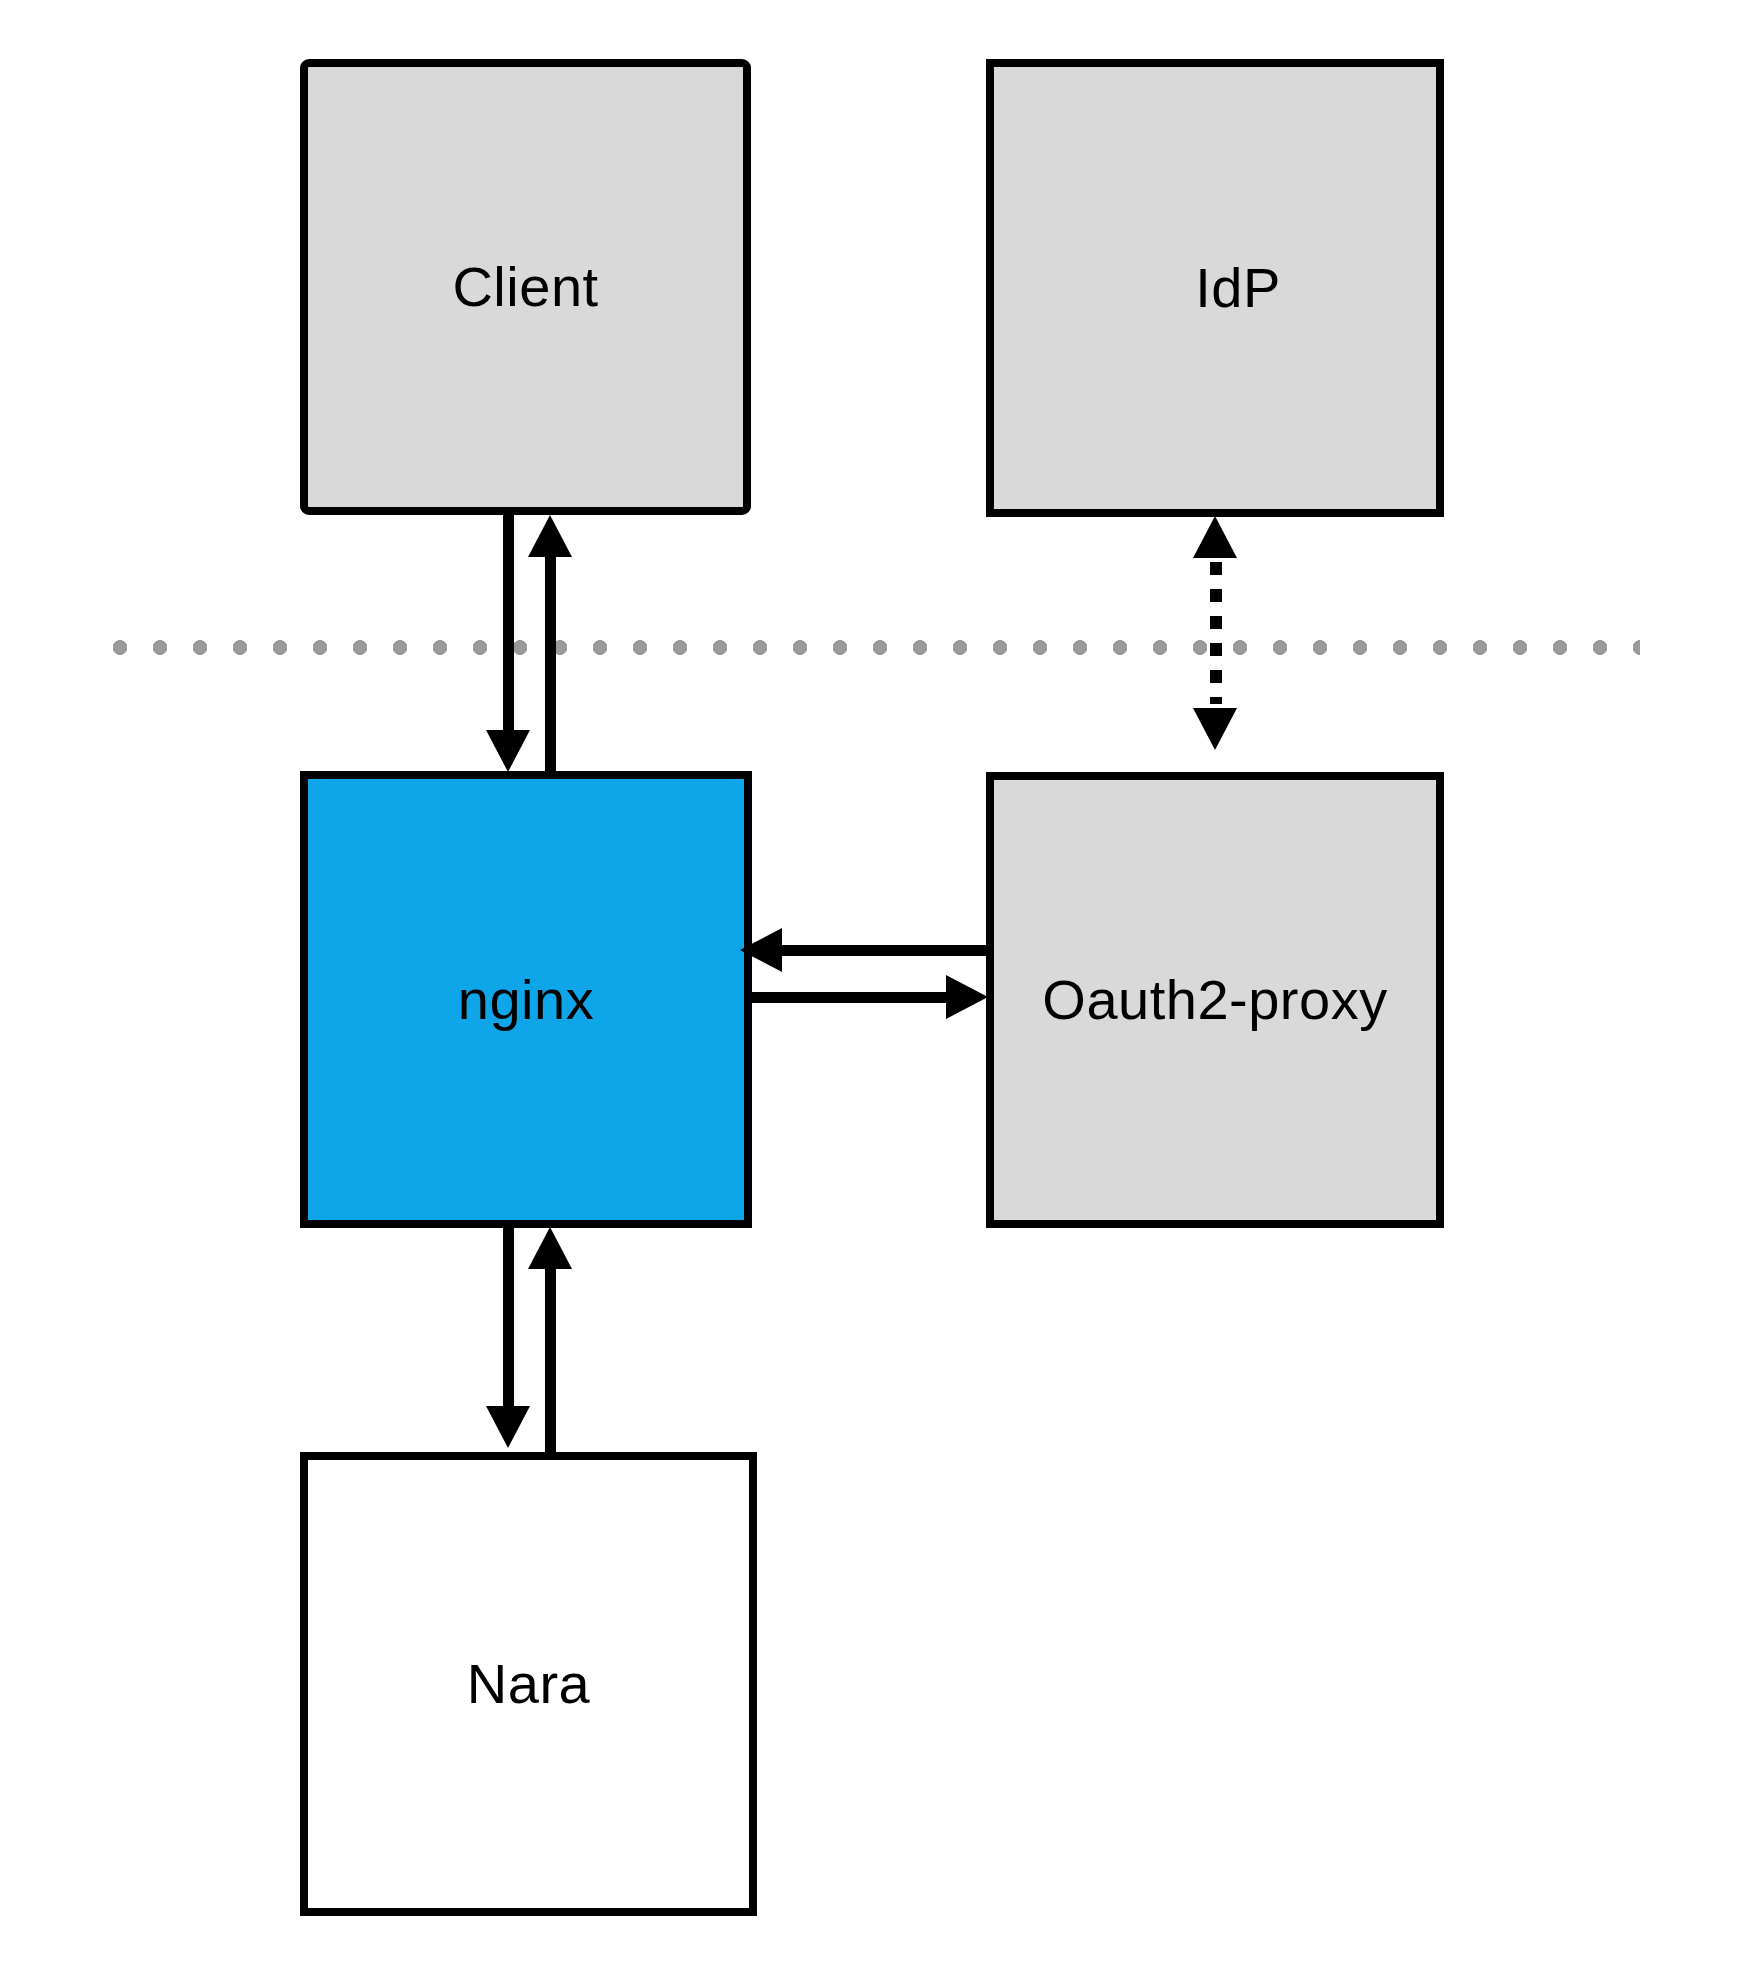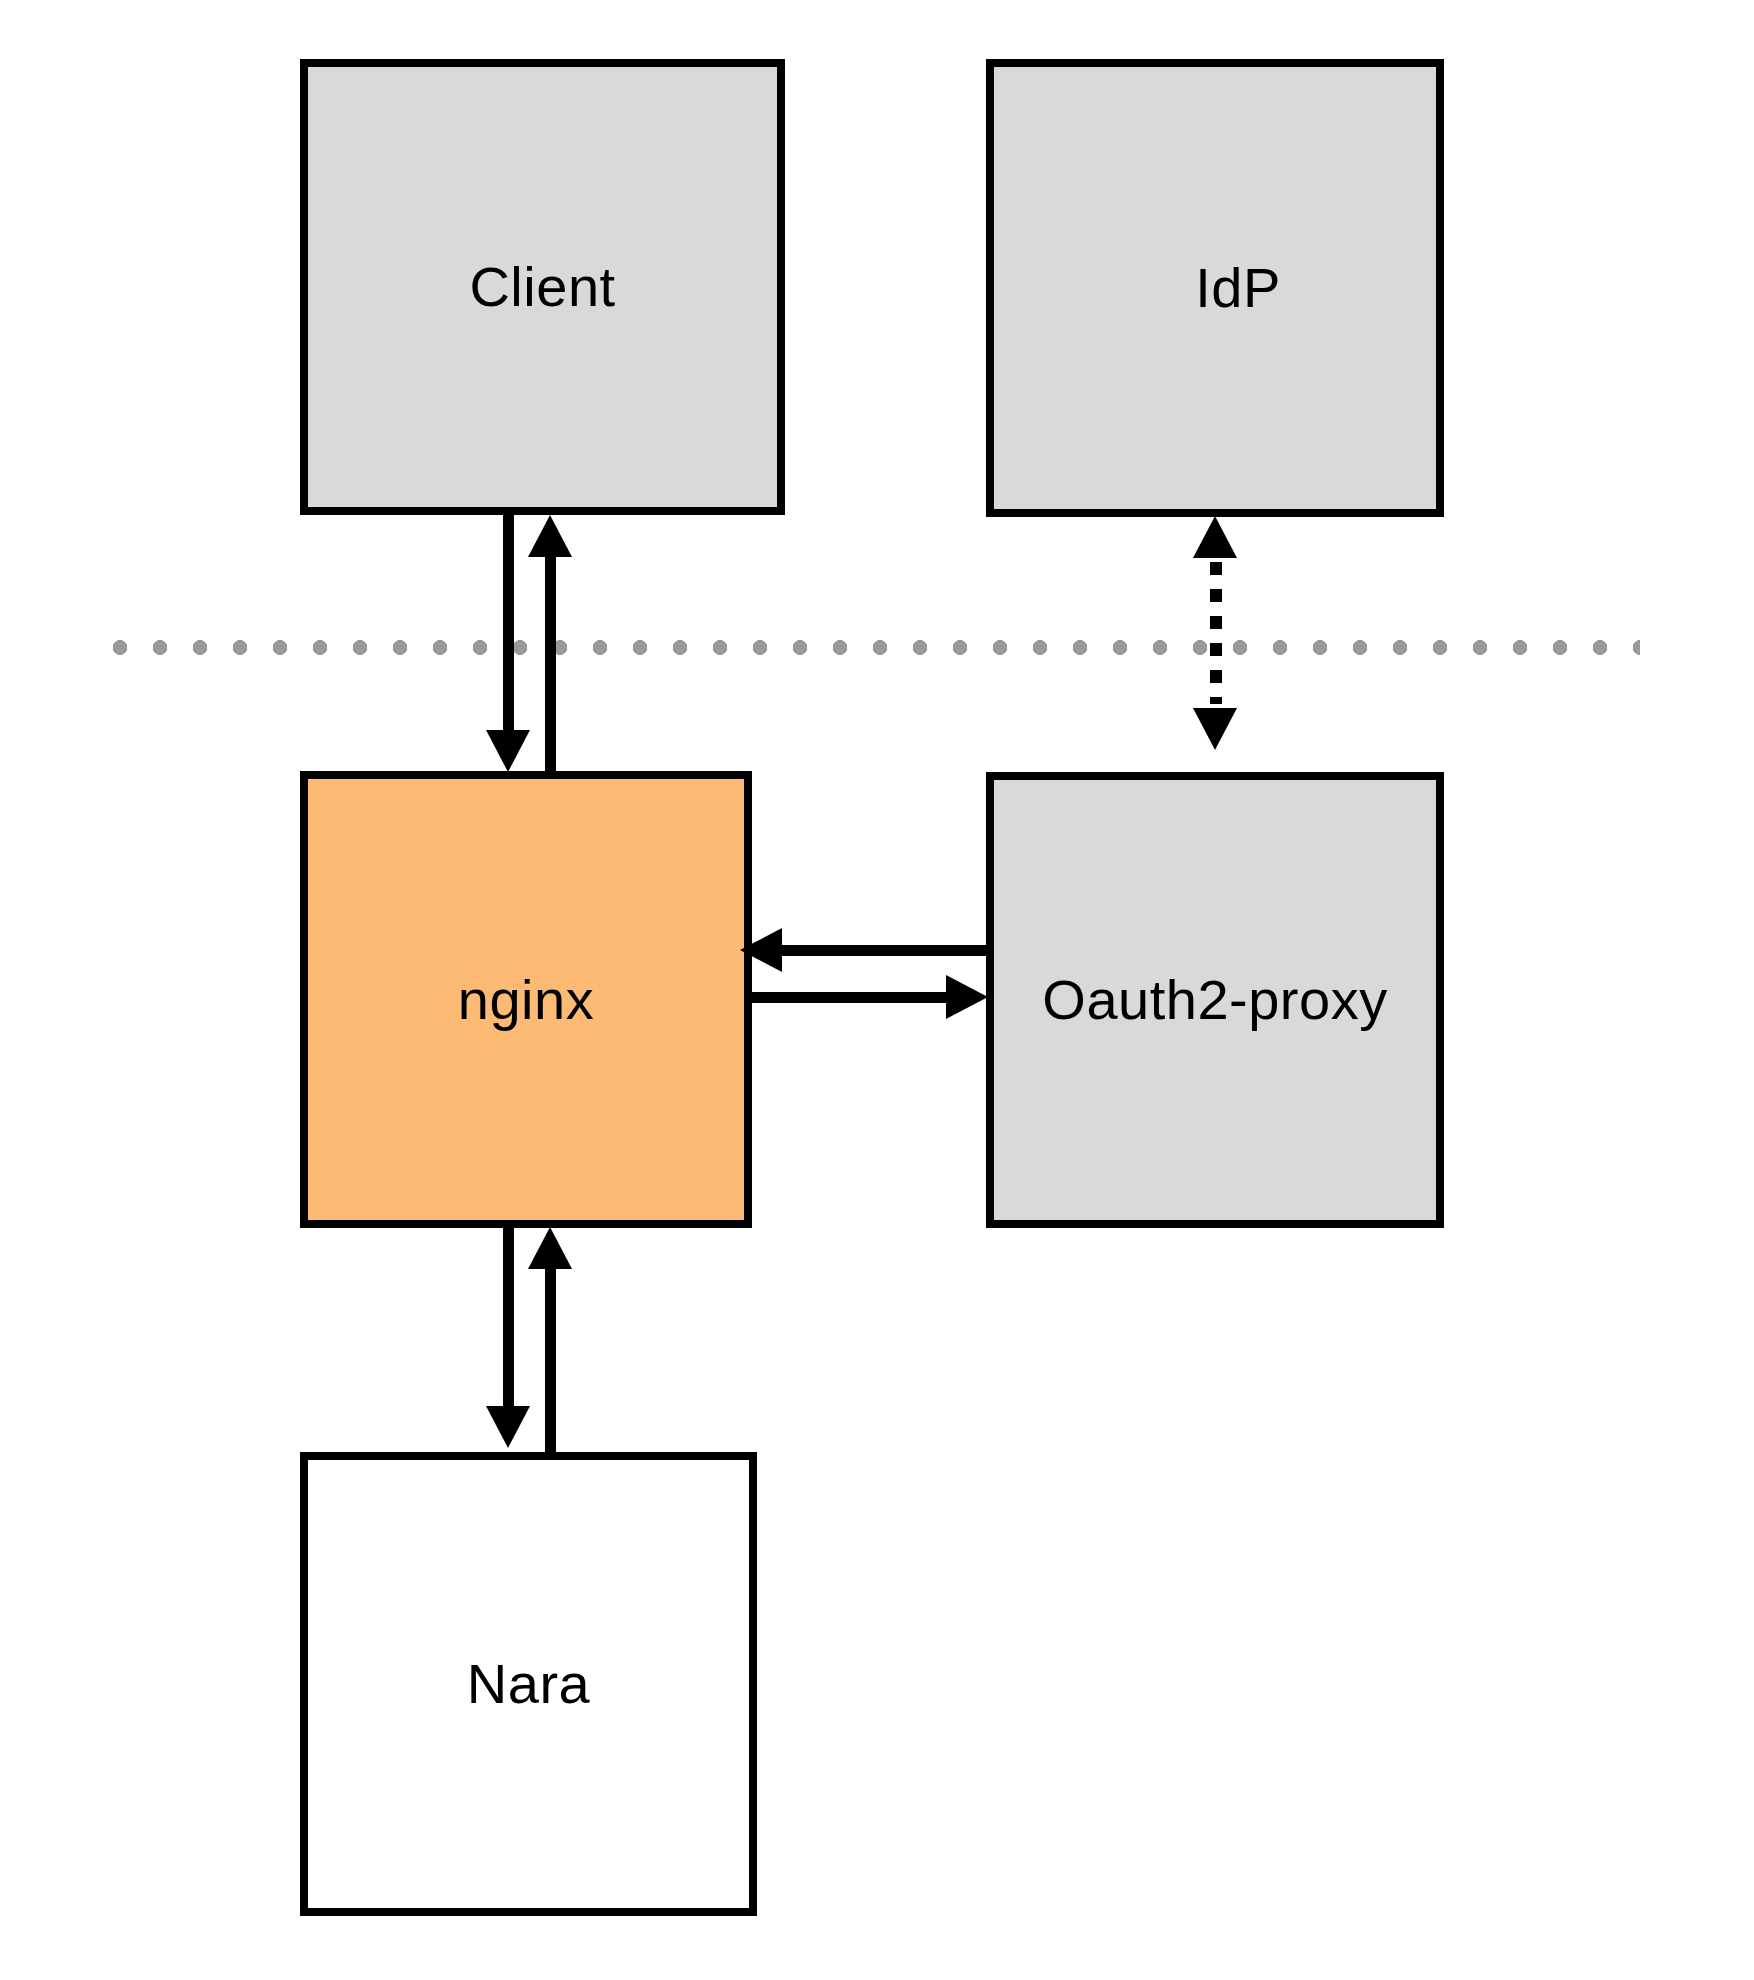--- a/index.html
+++ b/index.html
@@ -23,21 +23,21 @@
     align-items: center;
     justify-content: center;
   }
   .box .label {
     font-size: 56px;
     line-height: 1;
     color: #000000;
     letter-spacing: 0.5px;
     white-space: nowrap;
   }
-  .box-client { left: 300px; top: 59px;  width: 485px; height: 456px; }
+  .box-client { left: 300px; top: 59px;  width: 451px; height: 456px; border-radius: 9px; }
   .box-idp    { left: 986px; top: 59px;  width: 458px; height: 458px; }
   .box-nginx  { left: 300px; top: 771px; width: 452px; height: 457px; }
   .box-oauth2 { left: 986px; top: 772px; width: 458px; height: 456px; }
   .box-nara   { left: 300px; top: 1452px; width: 457px; height: 464px; }
 
   
   .dotline {
     position: absolute;
     left: 100px; top: 640px;
     width: 1540px; height: 15px;
@@ -95,21 +95,21 @@
 <div class="canvas">
 
   <div class="box box-client" style="background: rgb(217, 217, 217);">
     <span class="label">Client</span>
   </div>
 
   <div class="box box-idp" style="background: rgb(217, 217, 217); padding-left: 46px;">
     <span class="label">IdP</span>
   </div>
 
-  <div class="box box-nginx" style="background: #fdba74;">
+  <div class="box box-nginx" style="background: #0ea5e9;">
     <span class="label">nginx</span>
   </div>
 
   <div class="box box-oauth2" style="background: rgb(217, 217, 217);">
     <span class="label">Oauth2-proxy</span>
   </div>
 
   <div class="box box-nara" style="background: rgb(255, 255, 255); justify-content: center;">
     <span class="label">Nara</span>
   </div>

